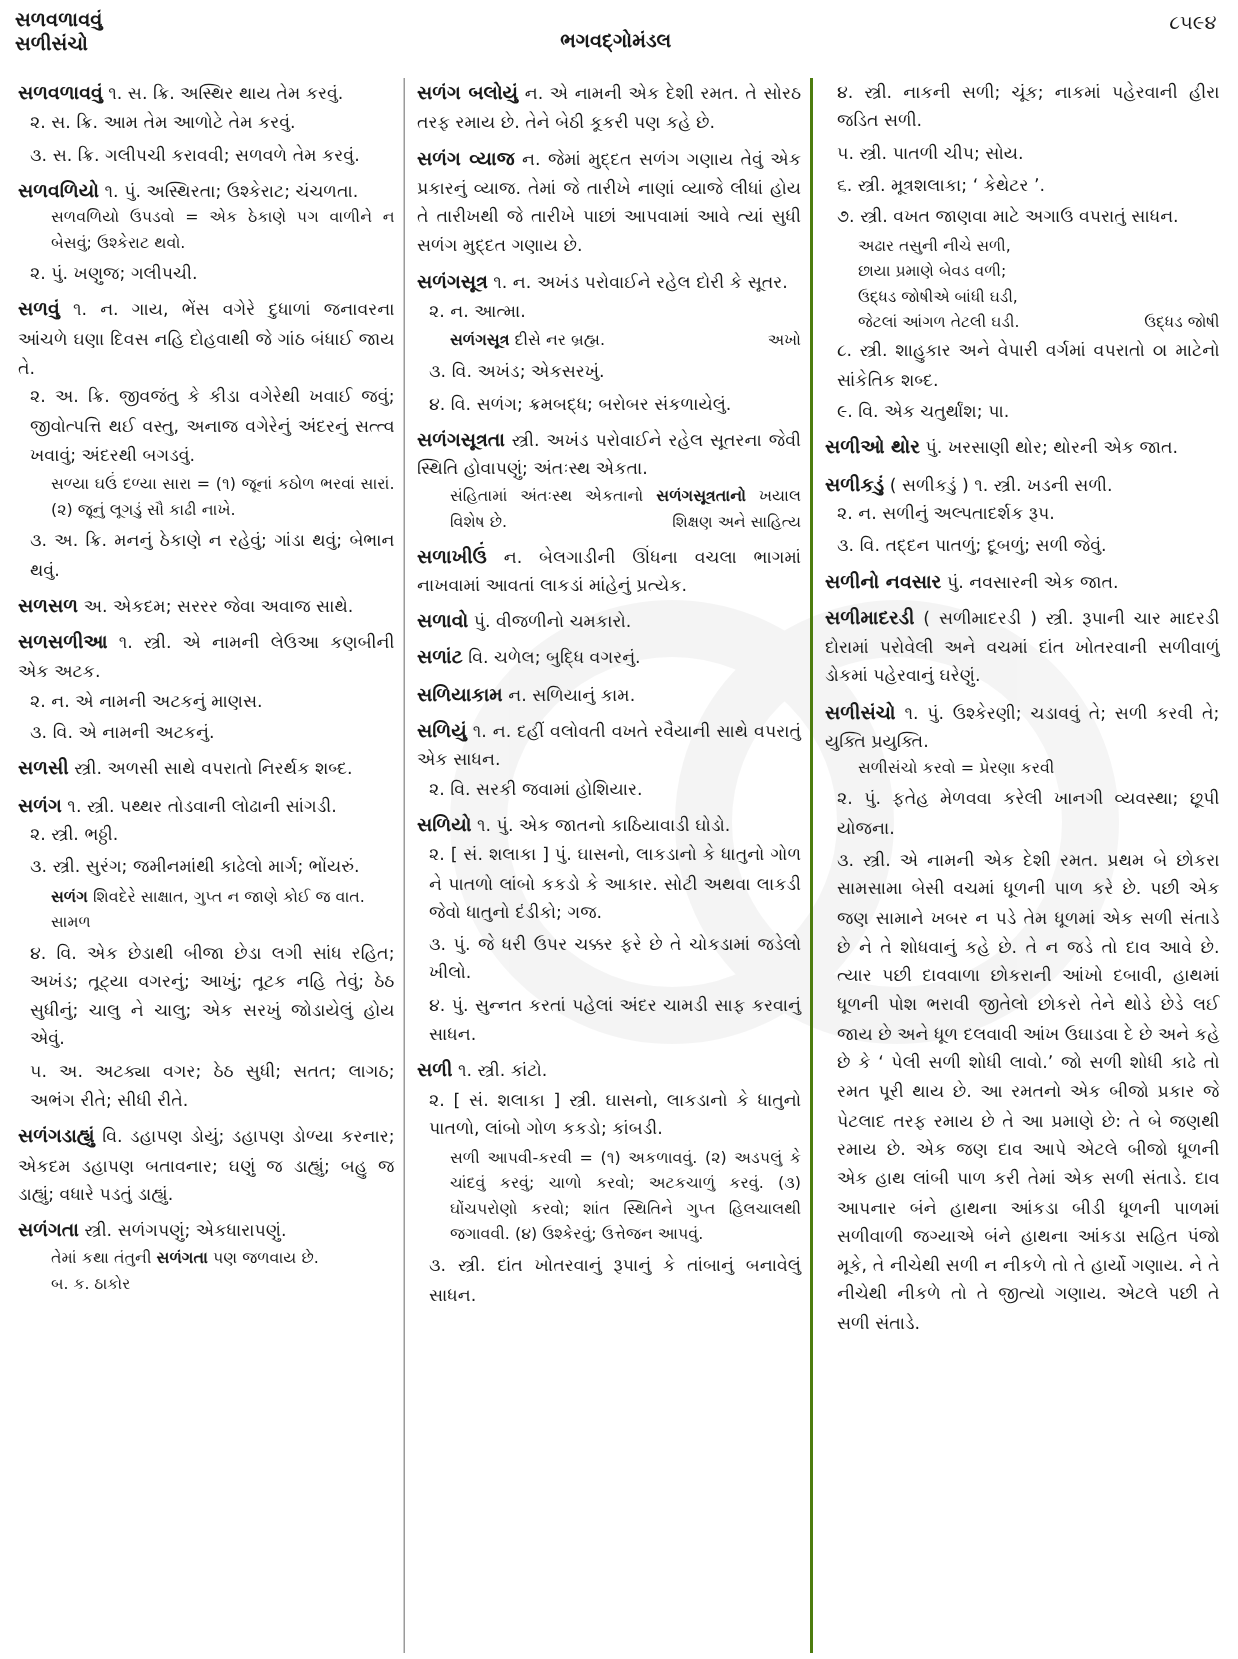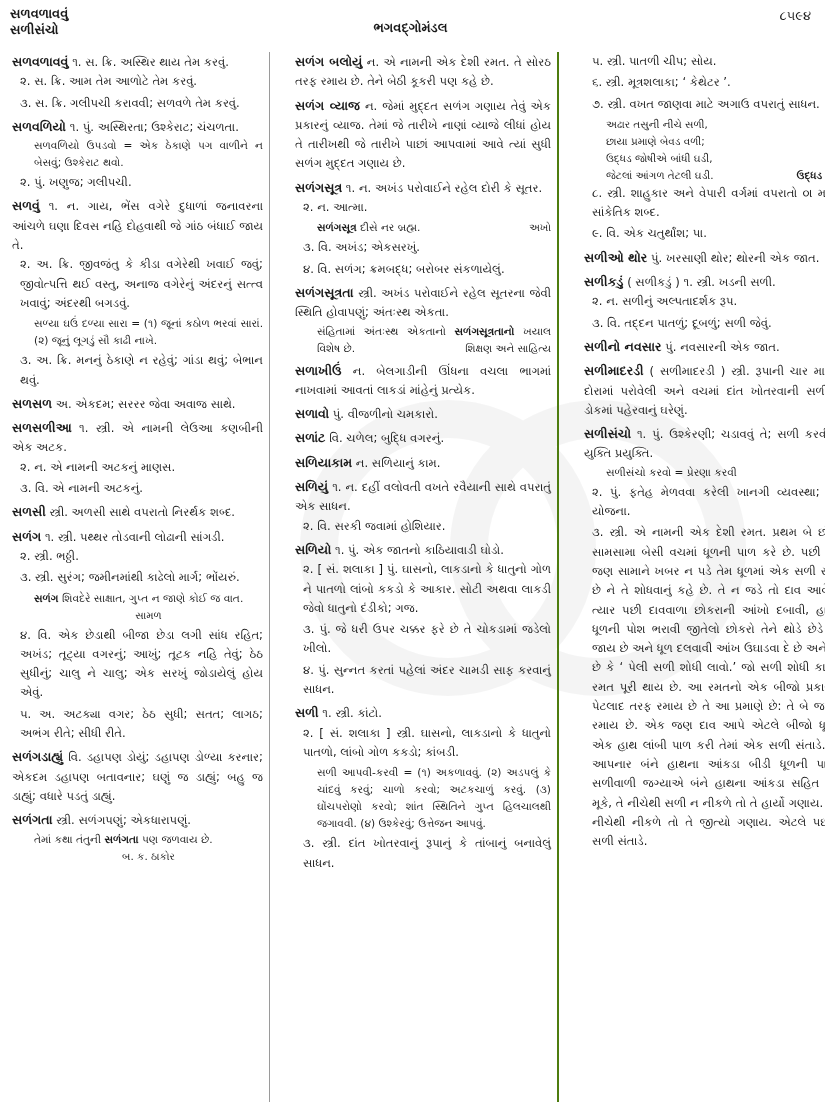--- a/index.html
+++ b/index.html
@@ -16,36 +16,35 @@
     }
     .header {
       position: absolute; left: 10px; right: 14px; top: 6px; height: 46px;
     }
     .hdr-left { position: absolute; left: 0; top: 0; font-weight: bold; font-size: 13px; line-height: 16px; }
     .hdr-center { position: absolute; left: 0; right: 0; top: 14px; text-align: center; font-weight: bold; font-size: 13px; }
     .hdr-right { position: absolute; right: 0; top: 2px; font-weight: normal; font-size: 13px; }
     .columns {
       position: absolute; top: 52px; left: 6px; width: 813px; height: 1050px;
       display: flex;
-      gap: 17px;
     }
     .col {
       flex: 0 0 auto; box-sizing: border-box; padding: 0 6px;
       font-size: 11.6px; line-height: 19.3px; overflow: hidden;
     }
     .col.c1 { width: 264px; border-right: 1px solid #9a9a9a; }
     .col.c2 { width: 272px; border-right: 2px solid #4d7c0f; padding-left: 8px; }
     .col.c3 { width: 277px; padding-left: 8px; }
     .entry { margin: 0 0 4px 0; text-align: justify; }
     .hw { font-weight: bold; font-size: 12.6px; }
     .sense { margin: 0 0 2px 8px; text-align: justify; }
     .quote { margin: 0 0 2px 22px; font-size: 10.6px; line-height: 17px; }
-    .quote .src { display: block; text-align: center; font-size: 10.4px; }
+    .quote .src { display: block; text-align: left; font-size: 10.4px; }
     .verse { margin: 2px 0 0 22px; font-size: 10.4px; line-height: 17px; }
-    .verse .src { float: right; font-weight: bold; }
+    .verse .src { float: right; }
     b.inl { font-weight: bold; }
   </style>
 </head>
 <body>
 
 <div class="watermark">
   <div class="ring" style="left:0;top:40px;width:220px;height:220px;"></div>
   <div class="ring" style="left:150px;top:40px;width:220px;height:220px;"></div>
 </div>
 
@@ -145,20 +144,21 @@
       </div>
       <div class="entry">
         <div><span class="hw">સળી</span> <span>૧. સ્ત્રી. કાંટો.</span></div>
         <div class="sense">૨. [ સં. શલાકા ] સ્ત્રી. ઘાસનો, લાકડાનો કે ધાતુનો પાતળો, લાંબો ગોળ કકડો; કાંબડી.</div>
         <div class="quote"><span>સળી આપવી-કરવી = (૧) અકળાવવું. (૨) અડપલું કે ચાંદવું કરવું; ચાળો કરવો; અટકચાળું કરવું. (૩) ઘોંચપરોણો કરવો; શાંત સ્થિતિને ગુપ્ત હિલચાલથી જગાવવી. (૪) ઉશ્કેરવું; ઉત્તેજન આપવું.</span></div>
         <div class="sense">૩. સ્ત્રી. દાંત ખોતરવાનું રૂપાનું કે તાંબાનું બનાવેલું સાધન.</div>
       </div>
     </div>
   <div class="col c3">
       <div class="entry">
+        <div class="sense">૪. સ્ત્રી. નાકની સળી; ચૂંક; નાકમાં પહેરવાની હીરા જડિત સળી.</div>
         <div class="sense">૫. સ્ત્રી. પાતળી ચીપ; સોય.</div>
         <div class="sense">૬. સ્ત્રી. મૂત્રશલાકા; ‘ કેથેટર ’.</div>
         <div class="sense">૭. સ્ત્રી. વખત જાણવા માટે અગાઉ વપરાતું સાધન.</div>
         <div class="verse">
           <div>અઢાર તસુની નીચે સળી,</div>
           <div>છાયા પ્રમાણે બેવડ વળી;</div>
           <div>ઉદ્ધડ જોષીએ બાંધી ઘડી,</div>
           <div>જેટલાં આંગળ તેટલી ઘડી.</div>
           <span class="src" style="margin-top: -17px; display: block; text-align: right; float: none;">ઉદ્ધડ જોષી</span>
         </div>

